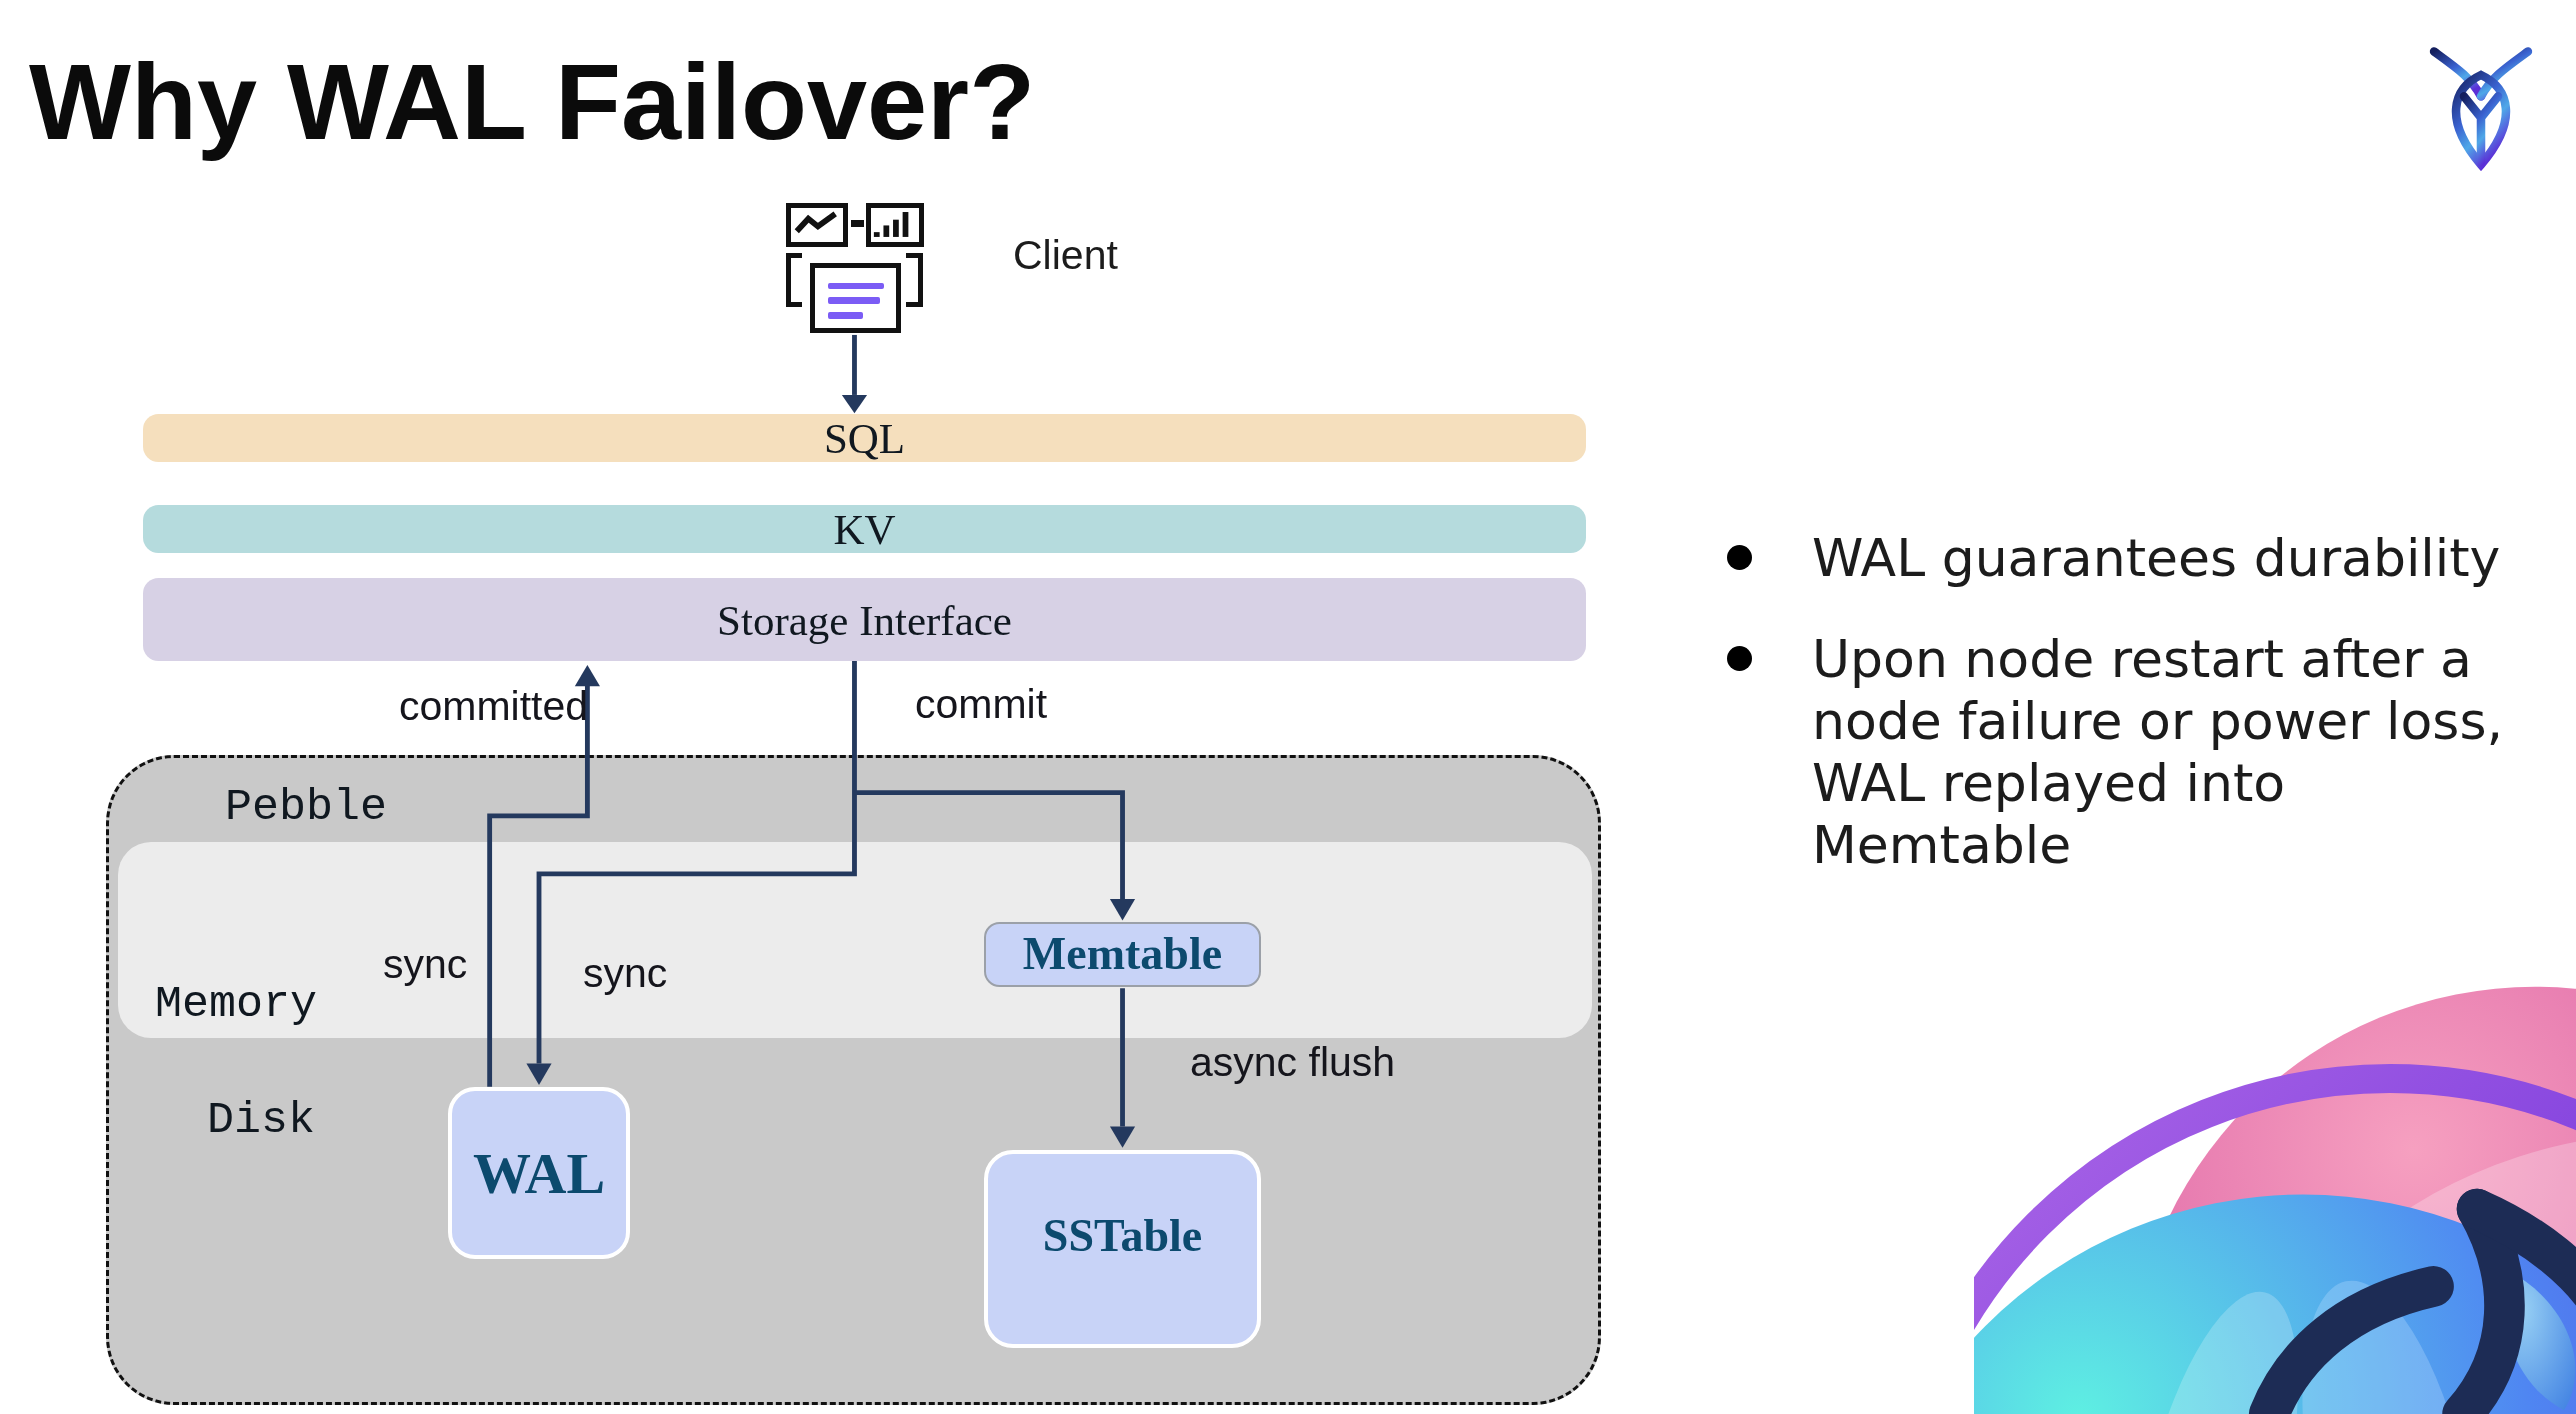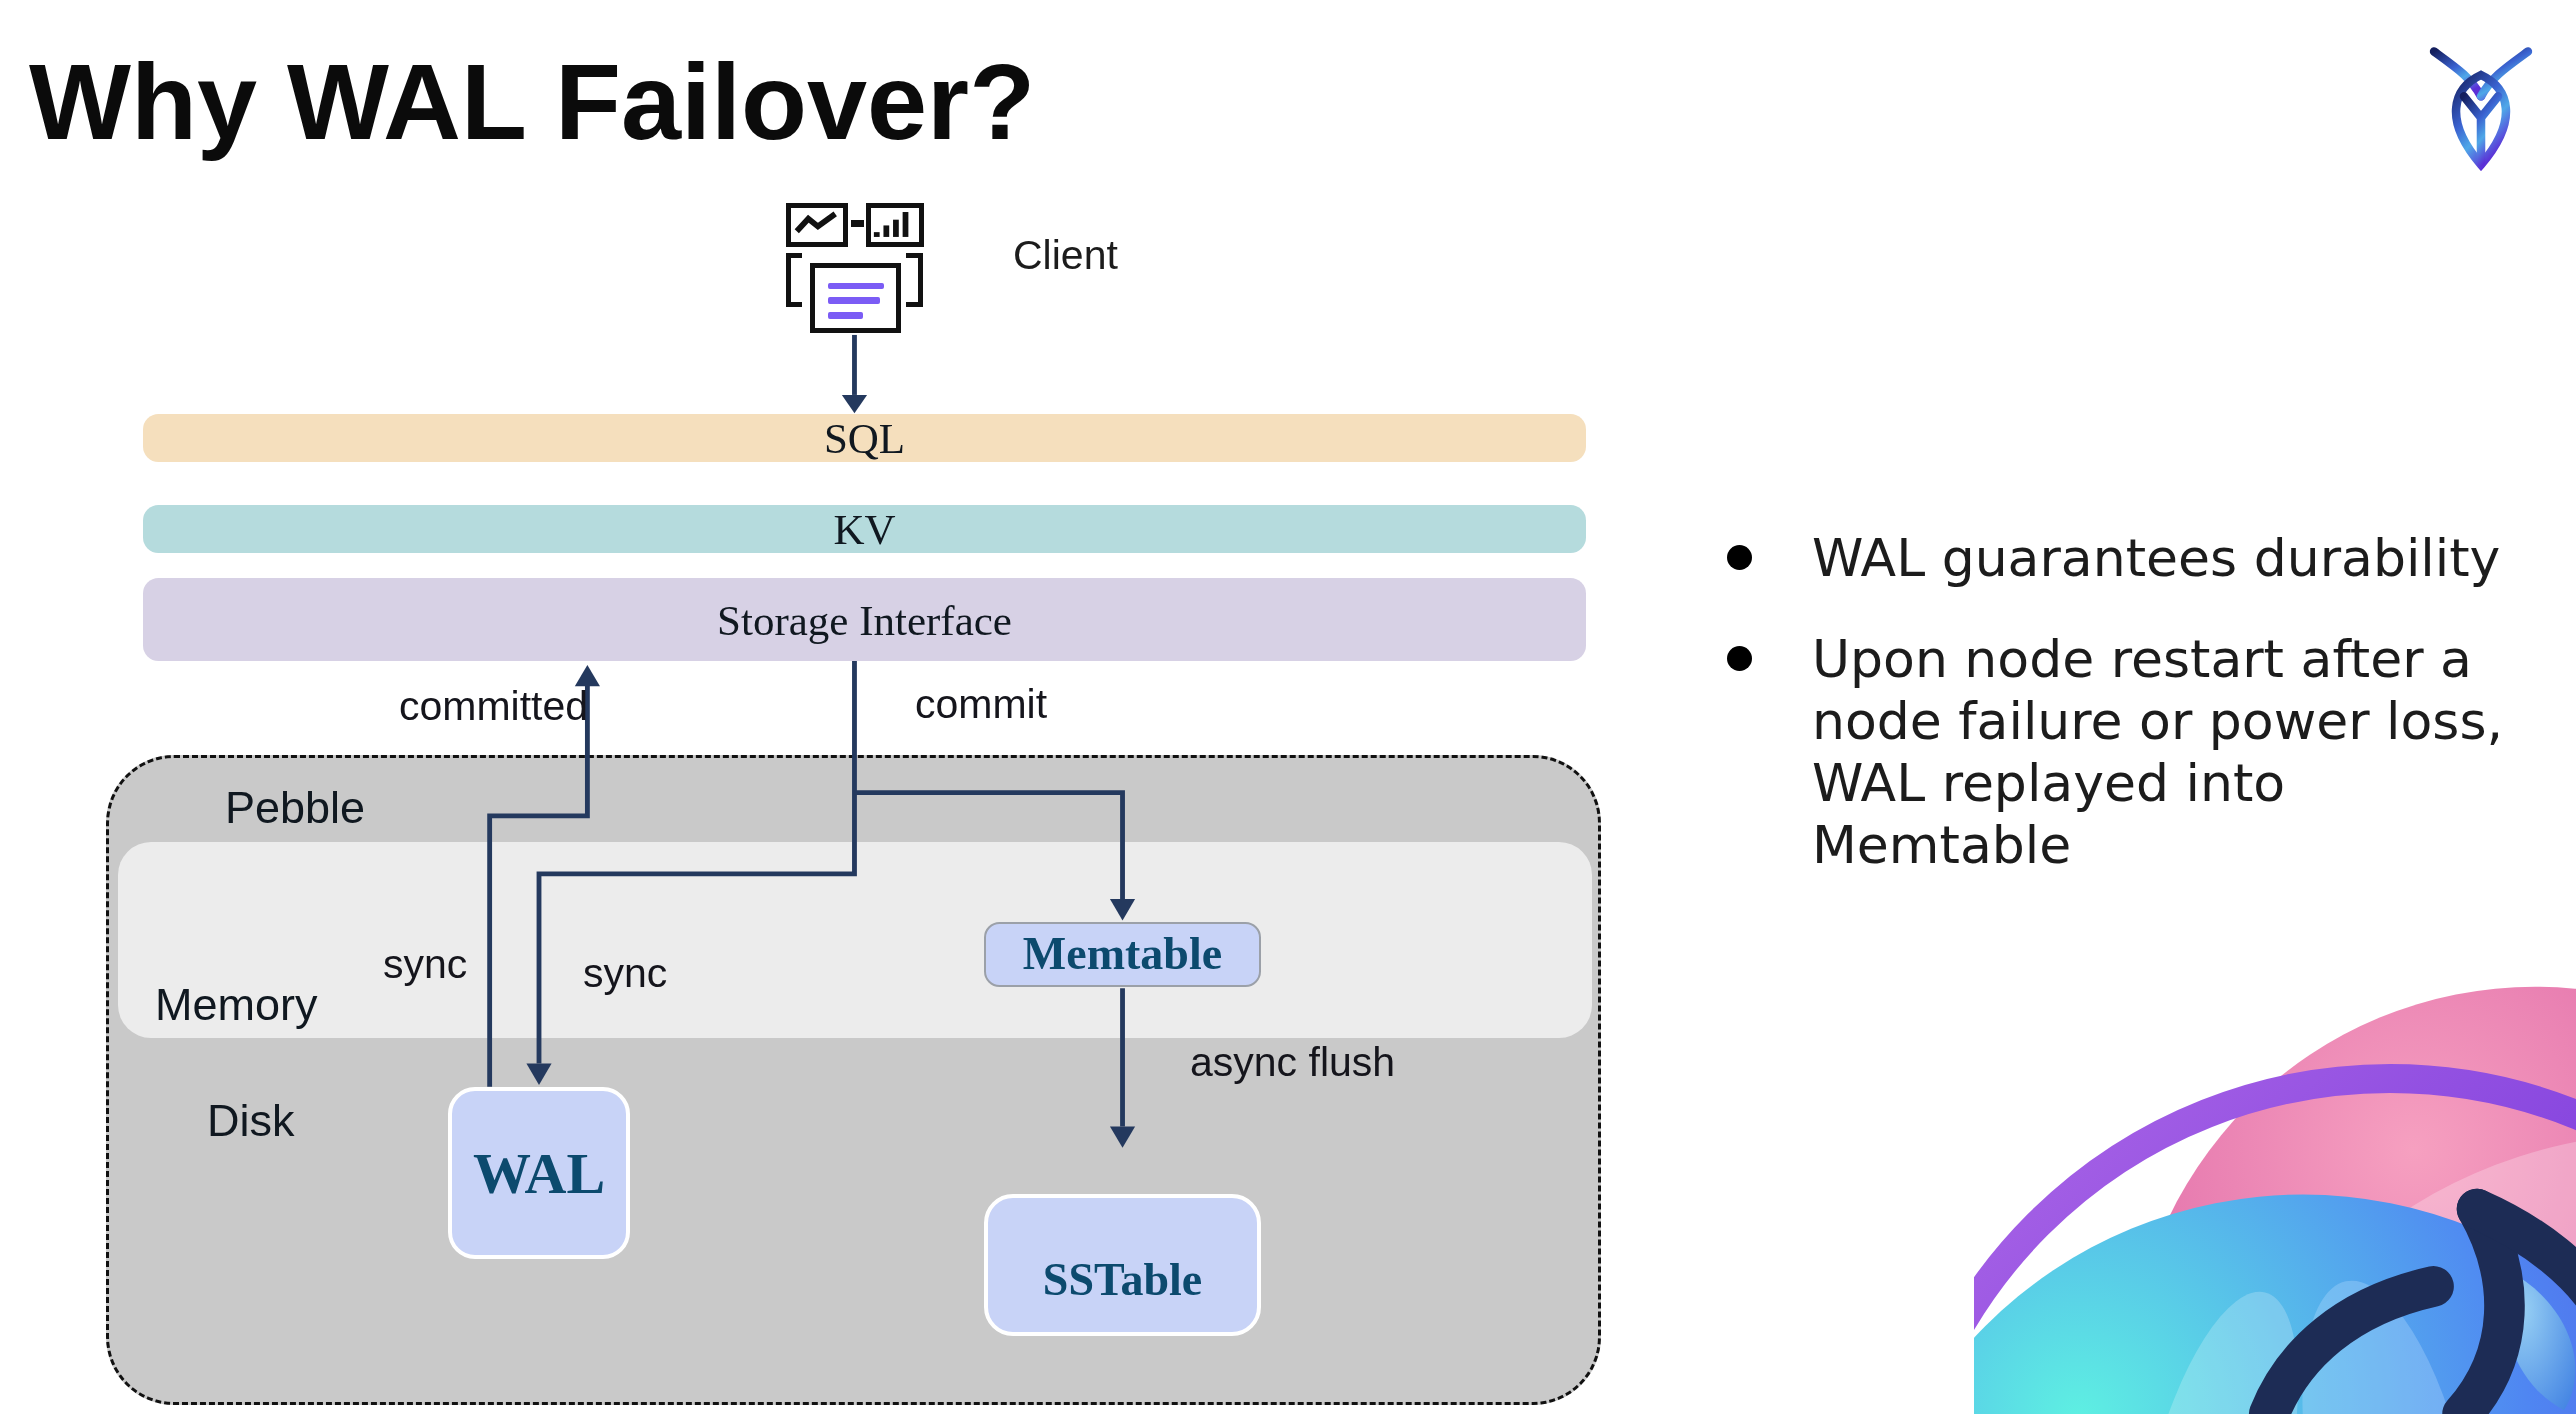--- a/index.html
+++ b/index.html
@@ -34,34 +34,34 @@
        font-family:"Liberation Serif",serif;color:var(--diagram-text);}
   .bar-sql{top:414px;height:48px;line-height:50px;font-size:43px;background:var(--sql-bar);}
   .bar-kv{top:505px;height:48px;line-height:50px;font-size:43px;background:var(--kv-bar);}
   .bar-storage{top:578px;height:83px;line-height:85px;font-size:43px;background:var(--storage-bar);}
 
   
   .pebble{left:106px;top:755px;width:1495px;height:650px;background:var(--pebble-fill);
           border:3.9px dashed #111;border-radius:68px;box-sizing:border-box;}
   .memory-band{left:118px;top:842px;width:1474px;height:196px;background:var(--memory-fill);
                border-radius:33px;}
-  .serif-label{font-family:Liberation Sans, sans-serif;color:var(--diagram-text);font-size:45px;}
+  .serif-label{font-family:Liberation Mono, monospace;color:var(--diagram-text);font-size:45px;}
   .lbl-pebble{left:225px;top:782px;}
   .lbl-memory{left:155px;top:979px;}
   .lbl-disk{left:207px;top:1095px;}
 
   
   .node{box-sizing:border-box;background:var(--node-fill);text-align:center;
         font-family:"Liberation Serif",serif;font-weight:bold;color:#0c4a6e;}
   .node-wal{left:448px;top:1087px;width:182px;height:172px;border:4.8px solid #fff;
             border-radius:27px;font-size:58px;line-height:166px;}
   .node-memtable{left:984px;top:922px;width:277px;height:65px;border:2.9px solid var(--memtable-border);
             border-radius:15.5px;font-size:46px;line-height:60px;}
-  .node-sstable{left:984px;top:1150px;width:277px;height:142px;border:4.8px solid #fff;
-            border-radius:29px;font-size:46px;line-height:163px;margin-top:44px;}
+  .node-sstable{left:984px;top:1150px;width:277px;height:198px;border:4.8px solid #fff;
+            border-radius:29px;font-size:46px;line-height:163px;}
 
   
   .arrow-label{font-size:41px;color:#15151c;font-family:"Liberation Sans",sans-serif;}
   .lbl-committed{left:399px;top:683px;}
   .lbl-commit{left:915px;top:681px;}
   .lbl-sync-left{left:383px;top:941px;}
   .lbl-sync-right{left:583px;top:950px;}
   .lbl-async{left:1190px;top:1039px;}
 
   

